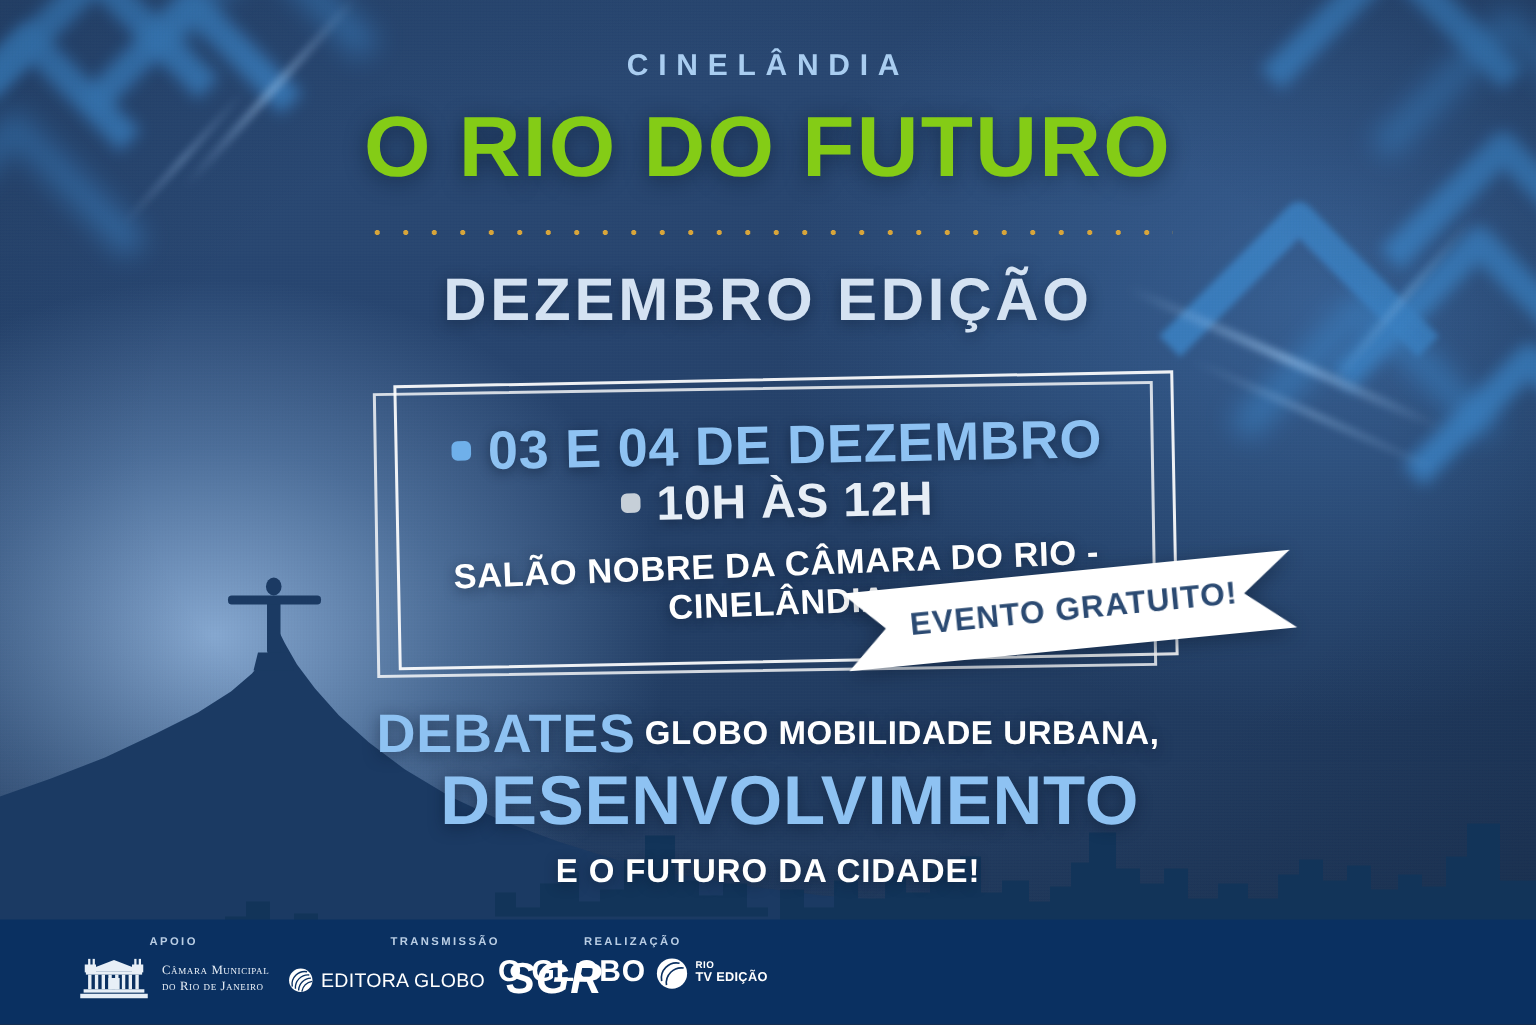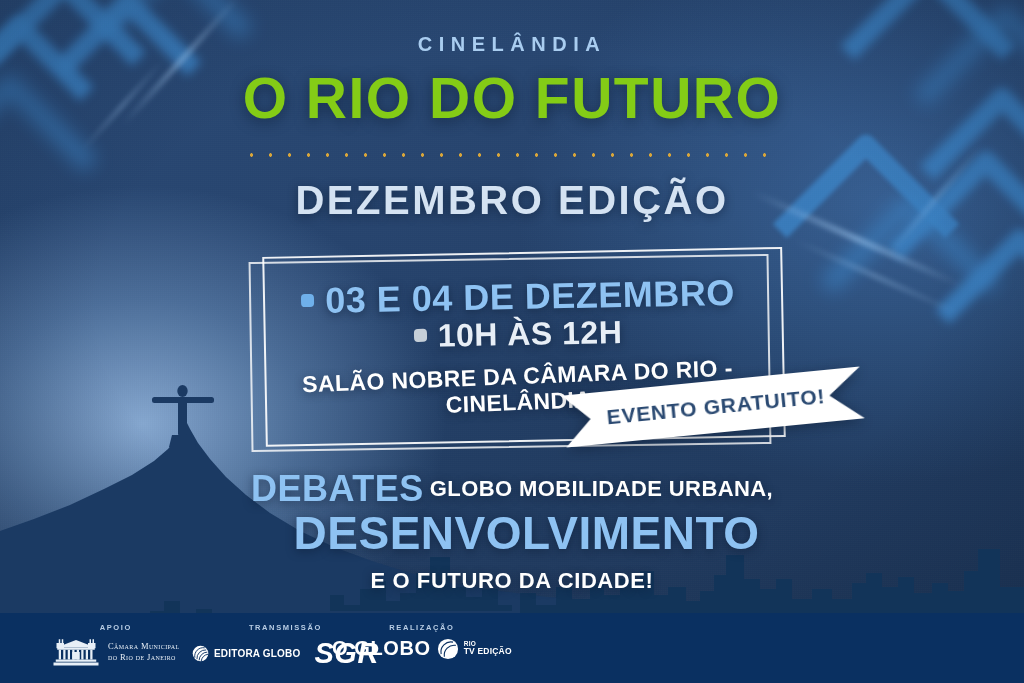--- a/index.html
+++ b/index.html
@@ -194,21 +194,21 @@
   .logo-camara{display:flex;align-items:center;gap:8px;}
   .logo-camara .bld{width:48px;height:30px;}
   .logo-camara .nm{
     color:#e8eff7;font-family:"Liberation Serif", serif;
     font-size:8.5px;line-height:1.35;letter-spacing:.4px;
     font-variant:small-caps;font-weight:400;white-space:nowrap;
   }
 
   .logo-globo{display:flex;align-items:center;gap:5px;}
   .logo-globo .mark{width:17px;height:17px;}
-  .logo-globo .nm{color:#fff;font-size:10px;font-weight:700;letter-spacing:.2px;}
+  .logo-globo .nm{color:#fff;font-size:13px;font-weight:400;letter-spacing:.2px;}
 
   .logo-sgr{
     color:#ffffff;font-size:29px;font-weight:700;font-style:italic;
     letter-spacing:.5px;
   }
   .logo-oglobo{
     color:#ffffff;font-size:20px;font-weight:700;letter-spacing:.6px;
   }
   .logo-riotv{display:flex;align-items:center;gap:5px;}
   .logo-riotv .mark{width:22px;height:22px;}

